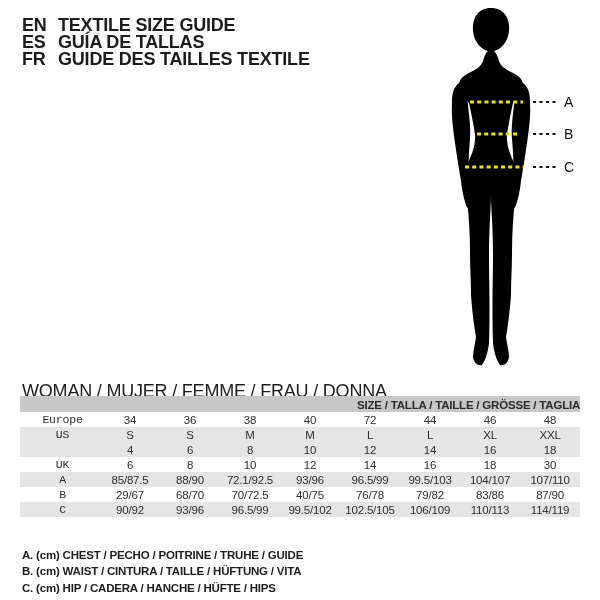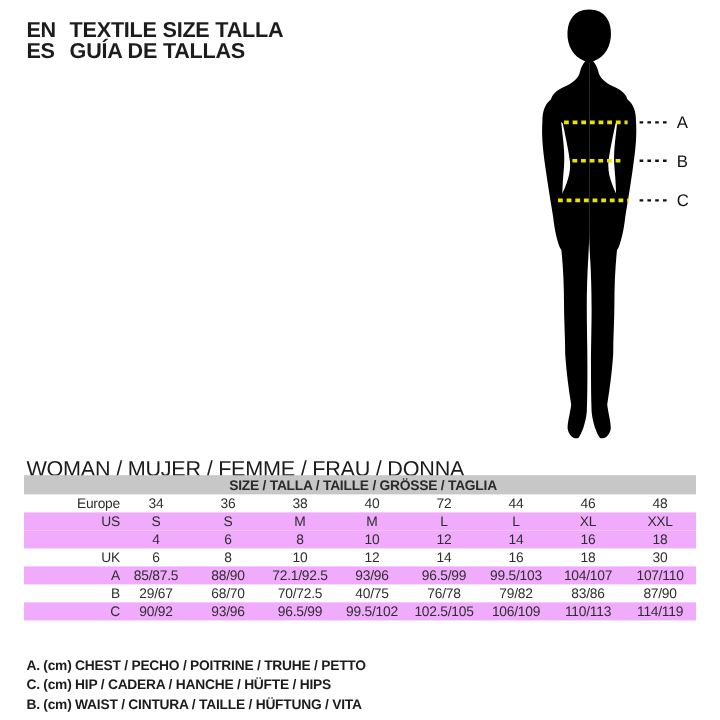--- a/index.html
+++ b/index.html
@@ -14,43 +14,47 @@
   
   .figure{position:absolute;left:425px;top:5px;width:160px;height:365px;}
   .marker-label{font-family:"Liberation Sans",sans-serif;font-size:14px;fill:#111;}
 
   
   .section-title{position:absolute;left:22px;top:381px;font-weight:normal;font-size:18px;letter-spacing:-0.2px;}
 
   
   .size-table{position:absolute;left:20px;top:396px;width:560px;border-collapse:collapse;
               table-layout:fixed;font-size:11.5px;letter-spacing:-0.2px;}
-  .size-table th{background:#c7c7c7;text-align:center;height:15px;padding:1px 0 0 5px;
+  .size-table th{background:#c7c7c7;text-align:right;height:15px;padding:1px 0 0 5px;
                  font-weight:bold;font-size:11.5px;color:#2a2a2a;white-space:nowrap;margin-left:48px;}
   .size-table td{height:15px;text-align:center;padding:0;font-weight:normal;color:#2e2e2e;white-space:nowrap;}
-  .size-table td.rlabel{text-align:right;padding-left:5px;}
-  .size-table tr.shaded{background:#f0abfc;}
+  .size-table td.rlabel{text-align:center;padding-left:5px;font-family:Liberation Mono, monospace;}
+  .size-table tr.shaded{background:#e5e5e5;}
 
   
   .notes{position:absolute;left:22px;top:547px;font-weight:bold;font-size:11.5px;
          line-height:16.3px;letter-spacing:-0.2px;}
 </style>
 </head>
 <body>
 
 <div class="canvas">
 
   <div class="lang-block" id="langList">
       <div class="lang-row">
         <span class="lang-code">EN</span>
-        <span>TEXTILE SIZE TALLA</span>
+        <span>TEXTILE SIZE GUIDE</span>
       </div>
       <div class="lang-row">
         <span class="lang-code">ES</span>
         <span>GUÍA DE TALLAS</span>
+      </div>
+      <div class="lang-row">
+        <span class="lang-code">FR</span>
+        <span>GUIDE DES TAILLES TEXTILE</span>
       </div>
     </div>
 
   <svg class="figure" viewBox="0 0 160 365" xmlns="http://www.w3.org/2000/svg">
     <g fill="#000">
 
       <path d="M66 3 C 79 3 85 13 84 26 C 83 37 76 45 66 47 C 56 45 49 37 48 26 C 47 13 53 3 66 3 Z"></path>
       <g id="bodyHalf">
 
         <path d="M66 44
@@ -199,18 +203,18 @@
           <td>99.5/102</td>
           <td>102.5/105</td>
           <td>106/109</td>
           <td>110/113</td>
           <td>114/119</td>
         </tr>
       </tbody>
   </table>
 
   <div class="notes" id="notesList">
-      <div>A. (cm) CHEST / PECHO / POITRINE / TRUHE / PETTO</div>
+      <div>A. (cm) CHEST / PECHO / POITRINE / TRUHE / GUIDE</div>
+      <div>B. (cm) WAIST / CINTURA / TAILLE / HÜFTUNG / VITA</div>
       <div>C. (cm) HIP / CADERA / HANCHE / HÜFTE / HIPS</div>
-      <div>B. (cm) WAIST / CINTURA / TAILLE / HÜFTUNG / VITA</div>
     </div>
 
 </div>
 
 </body></html>

